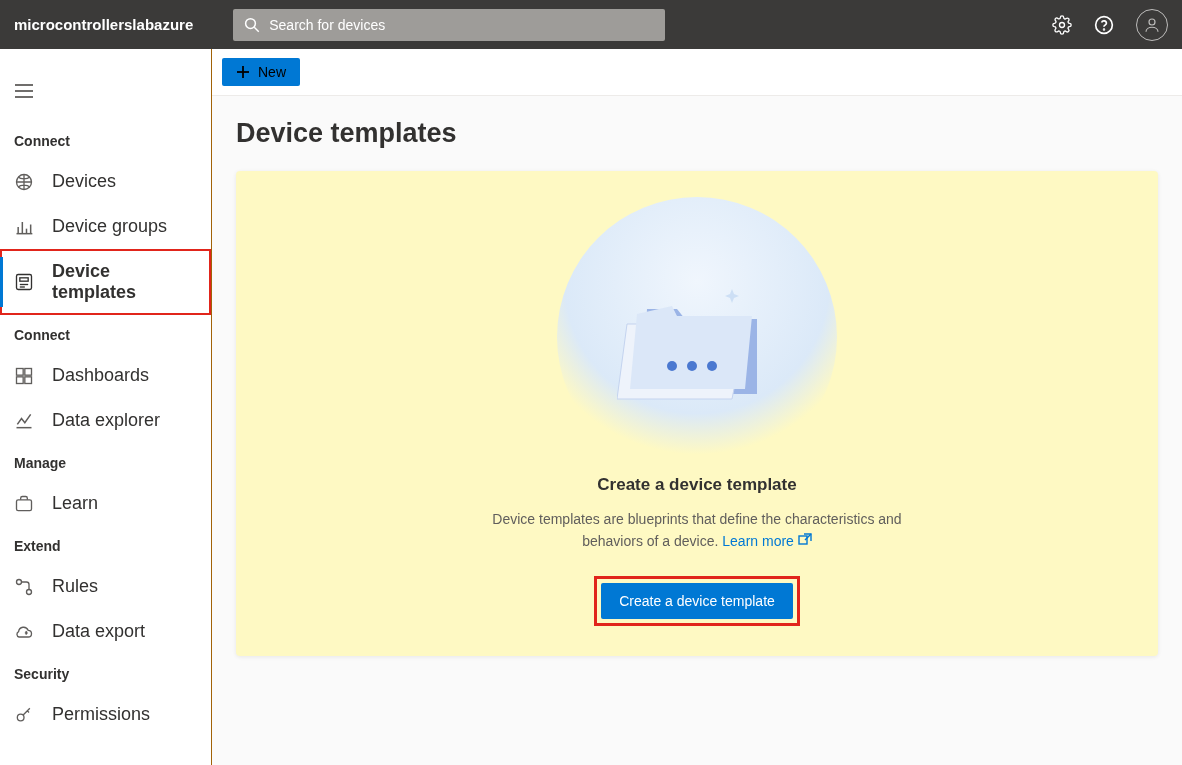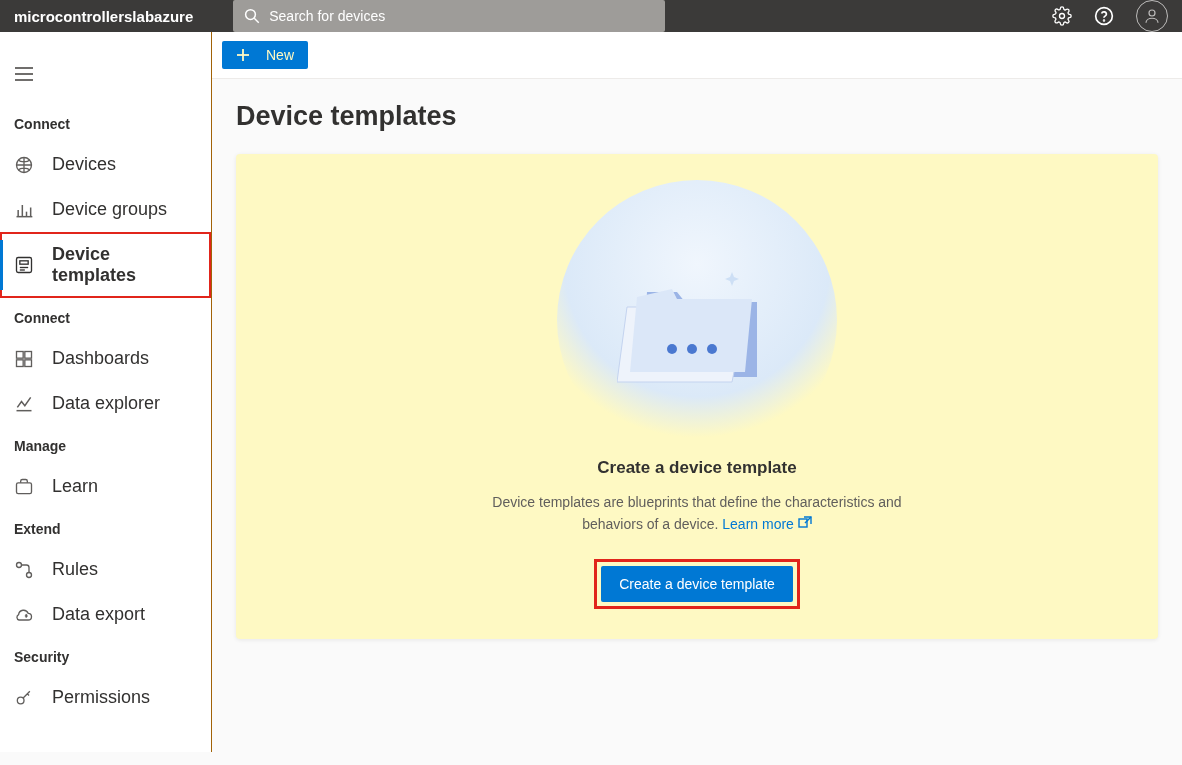--- a/index.html
+++ b/index.html
@@ -6,21 +6,21 @@
   body {
     font-family: "Segoe UI", -apple-system, BlinkMacSystemFont, sans-serif;
     background: #fafafa;
     width: 1182px;
     height: 765px;
     overflow: hidden;
     color: #323130;
   }
   
   .topbar {
-    height: 32px;
+    height: 49px;
     background: #3b3a39;
     display: flex;
     align-items: center;
     padding: 0 14px;
     gap: 20px;
   }
   .app-title {
     color: #fff;
     font-size: 15px;
     font-weight: 600;
@@ -131,27 +131,27 @@
     flex-direction: column;
     overflow: auto;
   }
   .command-bar {
     background: #fff;
     border-bottom: 1px solid #edebe9;
     padding: 9px 10px;
   }
   .btn-new {
     background: #0078d4;
-    color: #fef9c3;
+    color: #000000;
     border: none;
     padding: 6px 14px;
     font-size: 14px;
     display: inline-flex;
     align-items: center;
-    gap: 16px;
+    gap: 8px;
     cursor: pointer;
     border-radius: 2px;
     justify-content: center;
   }
   .btn-new svg { width: 14px; height: 14px; }
   .page-title {
     padding: 22px 24px 10px;
     font-size: 27px;
     font-weight: 600;
     color: #323130;

